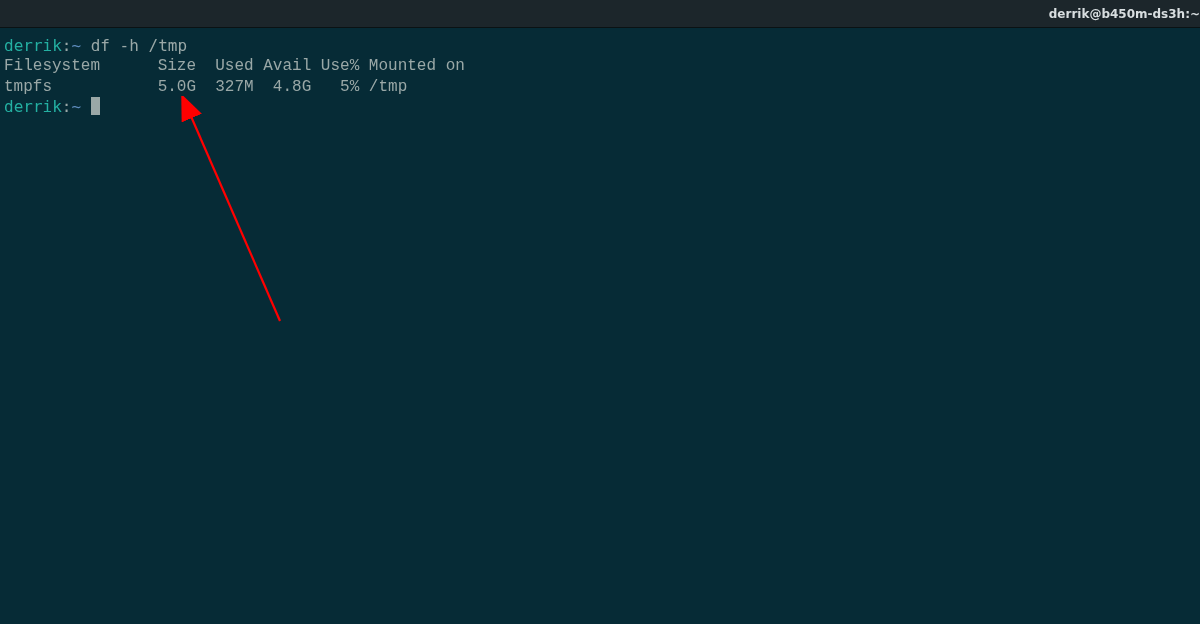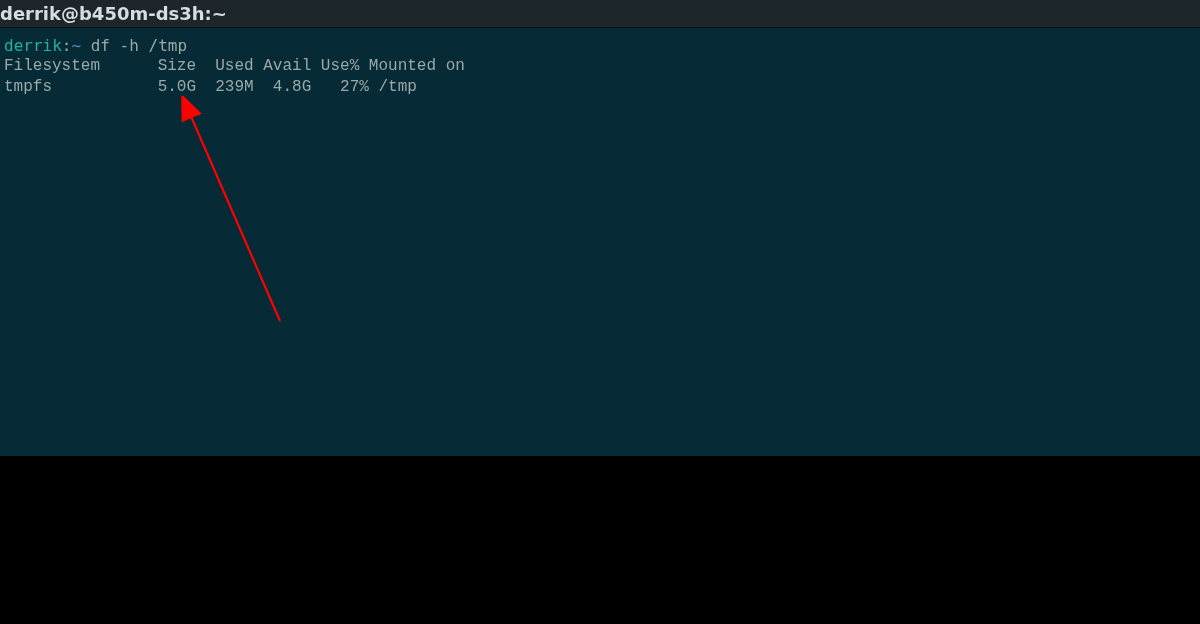--- a/index.html
+++ b/index.html
@@ -14,30 +14,30 @@
       font-family: 'DejaVu Sans Mono', 'Liberation Mono', monospace;
       font-size: 16px;
       overflow: hidden;
       position: relative;
     }
     .titlebar {
       background: #1c262b;
       height: 28px;
       display: flex;
       align-items: center;
-      justify-content: flex-start;
+      justify-content: flex-end;
       color: #d8dee0;
-      font-size: 18px;
+      font-size: 12px;
       font-weight: bold;
       font-family: 'DejaVu Sans', sans-serif;
       border-bottom: 1px solid #0a1214;
     }
     .terminal {
       background: #062b36;
-      height: 428px;
+      height: 596px;
       padding: 8px 4px;
       position: relative;
       color: #9aa8a7;
       line-height: 1.28;
     }
     .line {
       white-space: pre;
       font-family: 'DejaVu Sans Mono', 'Liberation Mono', monospace;
     }
     .prompt-user {
@@ -72,21 +72,22 @@
 </head>
 <body>
 
 <div class="titlebar">
   <span>derrik@b450m-ds3h:~</span>
 </div>
 
 <div class="terminal">
   <div class="line"><span class="prompt-user">derrik</span><span class="prompt-sep">:</span><span class="prompt-tilde">~</span><span class="cmd"> </span><span class="cmd">df -h /tmp</span></div>
   <div class="line output">Filesystem      Size  Used Avail Use% Mounted on</div>
-  <div class="line output">tmpfs           5.0G  239M  4.8G   27% /tmp</div>
+  <div class="line output">tmpfs           5.0G  327M  4.8G   5% /tmp</div>
+  <div class="line"><span class="prompt-user">derrik</span><span class="prompt-sep">:</span><span class="prompt-tilde">~</span><span class="cmd"> </span><span class="cursor"></span></div>
 
   <svg class="annotation-arrow" style="left:165px; top:68px;" width="130" height="240">
     <defs>
       <marker id="arrowhead" markerWidth="12" markerHeight="10" refX="2" refY="5" orient="auto">
         <polygon points="0 0, 12 5, 0 10" fill="#ff0000"></polygon>
       </marker>
     </defs>
     <line x1="115" y1="225" x2="25" y2="18" stroke="#ff0000" stroke-width="2.2" marker-end="url(#arrowhead)"></line>
   </svg>
 </div>

